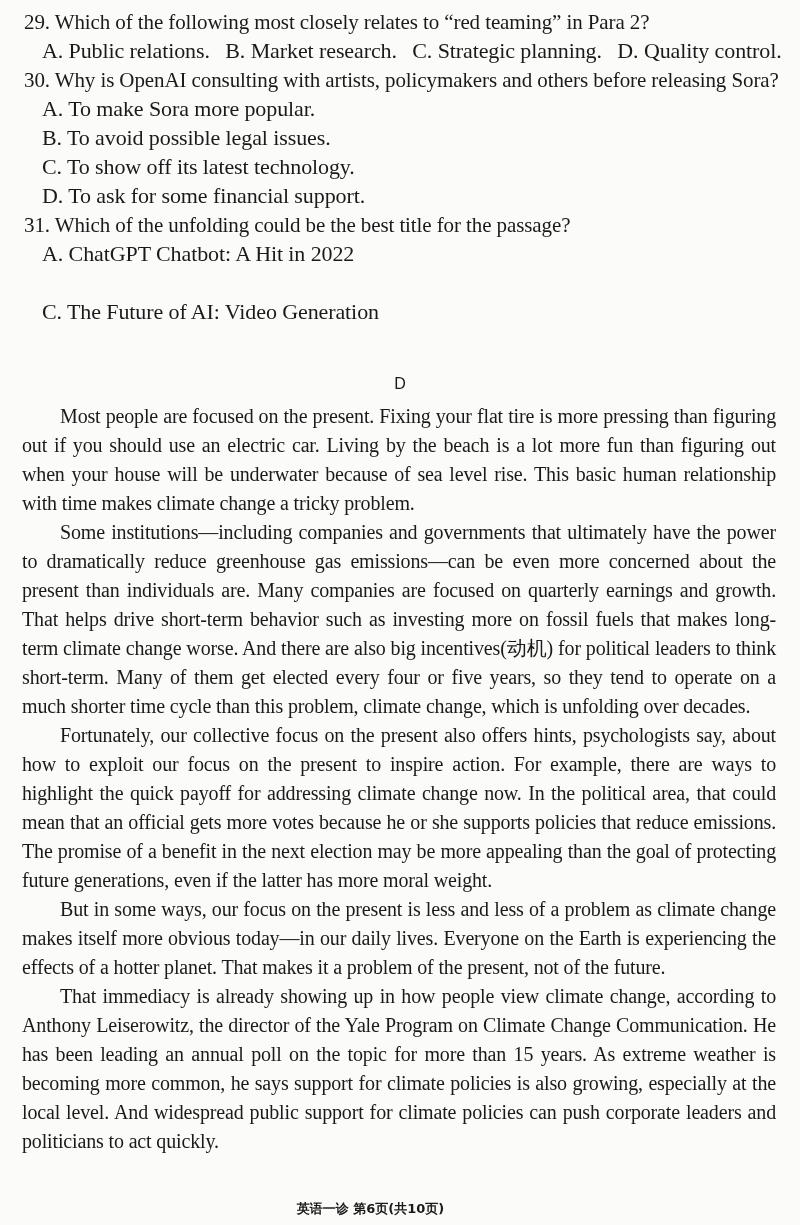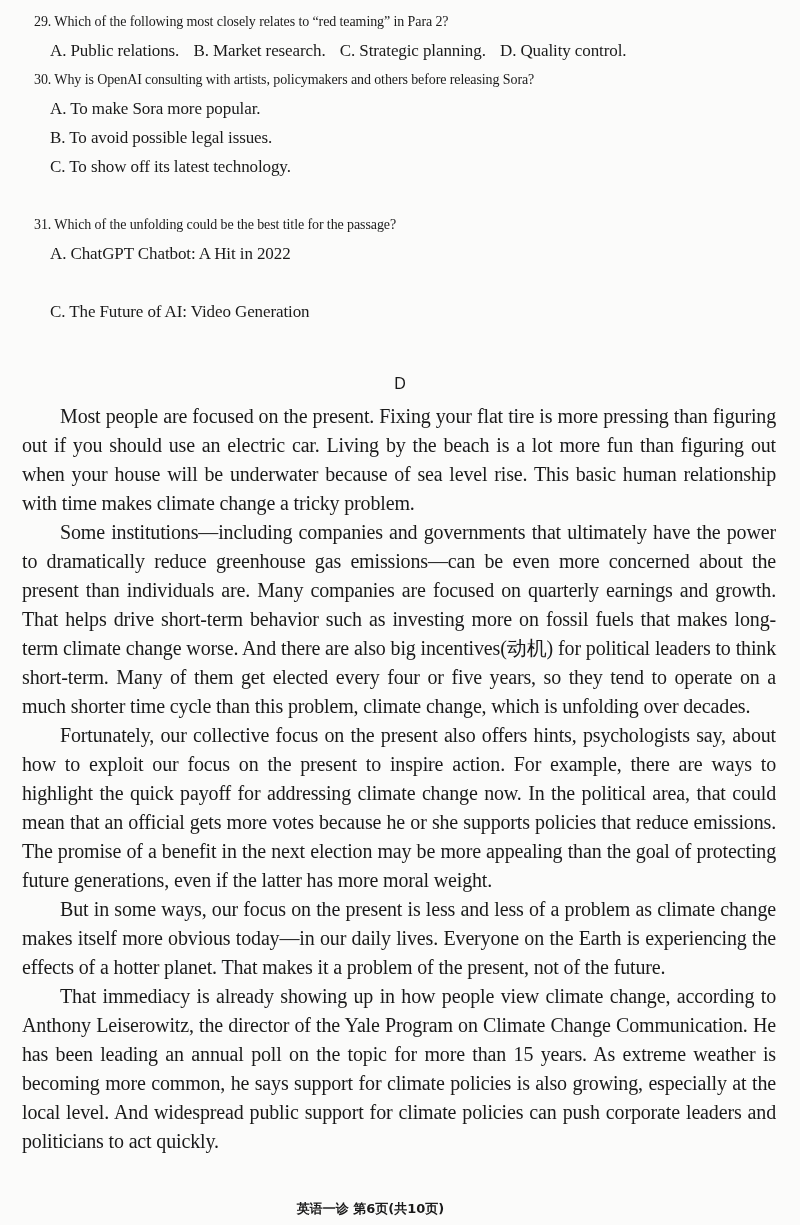--- a/index.html
+++ b/index.html
@@ -5,22 +5,22 @@
   html, body { margin: 0; padding: 0; }
   body {
     width: 800px; height: 1225px;
     background: #fbfbfa;
     color: #1a1a1a;
     font-family: "Liberation Serif", "DejaVu Serif", serif;
     position: relative;
     overflow: hidden;
   }
   .page { position: absolute; left: 0; top: 0; width: 800px; height: 1225px; }
-  .q { position: absolute; left: 34px; font-size: 14px; line-height: 20px; white-space: nowrap; letter-spacing: -0.1px; }
-  .opt { position: absolute; left: 50px; font-size: 17px; line-height: 20px; white-space: nowrap; letter-spacing: -0.1px; }
+  .q { position: absolute; left: 24px; font-size: 21px; line-height: 20px; white-space: nowrap; letter-spacing: -0.1px; }
+  .opt { position: absolute; left: 42px; font-size: 22px; line-height: 20px; white-space: nowrap; letter-spacing: -0.1px; }
   .opt-row span { margin-right: 10px; }
   .section-letter {
     position: absolute; left: 0; width: 800px; top: 375px; text-align: center;
     font-family: "Liberation Sans", "DejaVu Sans", sans-serif; font-size: 16px;
   }
   .para {
     position: absolute; left: 22px; width: 754px;
     font-size: 20px; line-height: 29px;
     text-align: justify; text-indent: 38px;
     letter-spacing: -0.15px;
@@ -46,20 +46,21 @@
     <span>D. Quality control.</span>
   </div>
 
   <div class="q" style="top:70px">
     <span>30.</span>
     <span>Why is OpenAI consulting with artists, policymakers and others before releasing Sora?</span>
   </div>
   <div class="opt" style="top:99px">A. To make Sora more popular.</div>
   <div class="opt" style="top:157px">C. To show off its latest technology.</div>
   <div class="opt" style="top:128px">B. To avoid possible legal issues.</div>
+  <div class="opt" style="top:186px">D. To ask for some financial support.</div>
 
   <div class="q" style="top:215px">
     <span>31.</span>
     <span>Which of the unfolding could be the best title for the passage?</span>
   </div>
   <div class="opt" style="top:244px">A. ChatGPT Chatbot: A Hit in 2022</div>
   <div class="opt" style="top:302px">C. The Future of  AI: Video Generation</div>
 
   <div class="section-letter">D</div>
 

